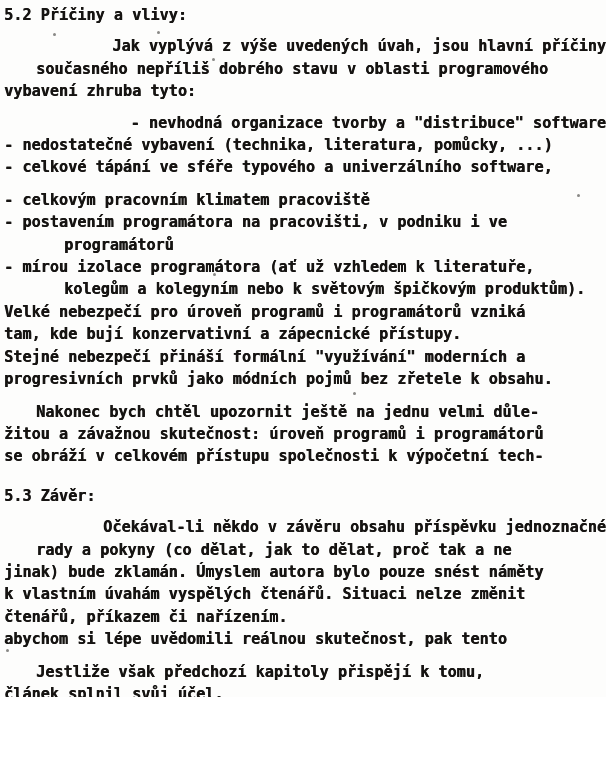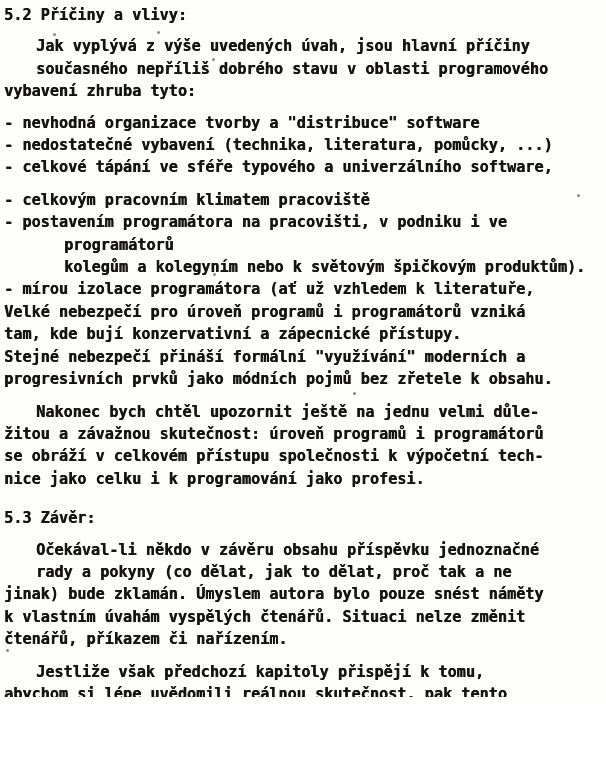--- a/index.html
+++ b/index.html
@@ -23,21 +23,21 @@
   .line {
     line-height: 22.4px;
     white-space: pre;
     letter-spacing: 0;
   }
   
   .line { text-shadow: 0.4px 0 0 currentColor; }
   .ind1 { padding-left: 32px; }   
   .ind2 { padding-left: 60px; }   
   .mt8  { margin-top: 8px; }
-  .mt9  { margin-top: 9px; }
+  .mt9  { margin-top: 9px; text-align: right; }
   .mt10 { margin-top: 10px; }
   .mt17 { margin-top: 17px; }
   .speck {
     position: absolute;
     width: 3px;
     height: 3px;
     border-radius: 50%;
     background: #2a2824;
     opacity: 0.55;
   }
@@ -54,43 +54,42 @@
   <div class="line">vybavení zhruba tyto:</div>
 
   <div class="line mt9">- nevhodná organizace tvorby a "distribuce" software</div>
   <div class="line">- nedostatečné vybavení (technika, literatura, pomůcky, ...)</div>
   <div class="line">- celkové tápání ve sféře typového a univerzálního software,</div>
 
 
   <div class="line mt10">- celkovým pracovním klimatem pracoviště</div>
   <div class="line">- postavením programátora na pracovišti, v podniku i ve</div>
   <div class="line ind2">programátorů</div>
+  <div class="line">- mírou izolace programátora (ať už vzhledem k literatuře,</div>
   <div class="line ind2">kolegům a kolegyním nebo k světovým špičkovým produktům).</div>
-  <div class="line">- mírou izolace programátora (ať už vzhledem k literatuře,</div>
 
   <div class="line">Velké nebezpečí pro úroveň programů i programátorů vzniká</div>
   <div class="line">tam, kde bují konzervativní a zápecnické přístupy.</div>
   <div class="line">Stejné nebezpečí přináší formální "využívání" moderních a</div>
   <div class="line">progresivních prvků jako módních pojmů bez zřetele k obsahu.</div>
 
   <div class="line ind1 mt10">Nakonec bych chtěl upozornit ještě na jednu velmi důle-</div>
   <div class="line">žitou a závažnou skutečnost: úroveň programů i programátorů</div>
   <div class="line">se obráží v celkovém přístupu společnosti k výpočetní tech-</div>
-  <div class="line">nice jako celku i k programování jako profesi.</div>
 
   <div class="line mt17">5.3 Závěr:</div>
 
   <div class="line ind1 mt9">Očekával-li někdo v závěru obsahu příspěvku jednoznačné</div>
   <div class="line ind1">rady a pokyny (co dělat, jak to dělat, proč tak a ne</div>
   <div class="line">jinak) bude zklamán. Úmyslem autora bylo pouze snést náměty</div>
   <div class="line">k vlastním úvahám vyspělých čtenářů. Situaci nelze změnit</div>
   <div class="line">čtenářů, příkazem či nařízením.</div>
 
+  <div class="line">abychom si lépe uvědomili reálnou skutečnost, pak tento</div>
   <div class="line ind1 mt10">Jestliže však předchozí kapitoly přispějí k tomu,</div>
-  <div class="line">abychom si lépe uvědomili reálnou skutečnost, pak tento</div>
   <div class="line">článek splnil svůj účel.</div>
 
   <i class="speck" style="left:53px;  top:33px;"></i>
   <i class="speck" style="left:157px; top:31px;"></i>
   <i class="speck" style="left:212px; top:58px;"></i>
   <i class="speck" style="left:577px; top:194px;"></i>
   <i class="speck" style="left:213px; top:273px;"></i>
   <i class="speck" style="left:353px; top:392px;"></i>
   <i class="speck" style="left:6px;   top:649px;"></i>
   <i class="speck" style="left:377px; top:704px;"></i>

